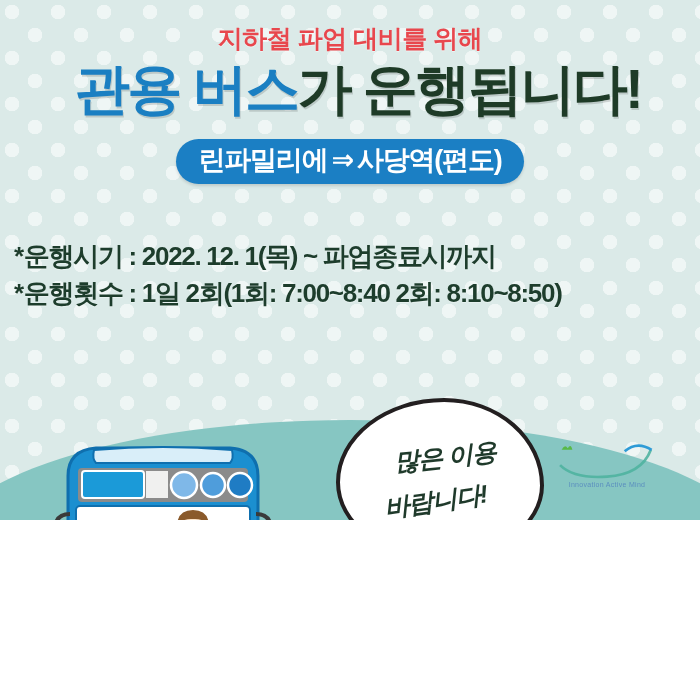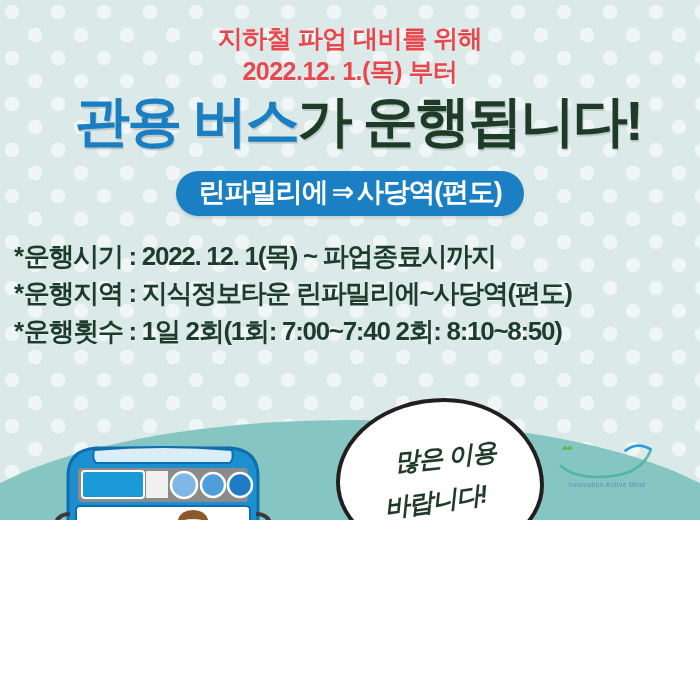--- a/index.html
+++ b/index.html
@@ -210,40 +210,36 @@
 </head>
 <body>
 
 <div id="poster">
 
   <div class="ground"></div>
   <div class="road-dash"></div>
 
   <div class="headline">
     <p class="red-line first">지하철 파업 대비를 위해</p>
-    <p class="red-line">2022.12. 1.(목) 부터</p>
 
     <div class="big-title">
       <span class="tblue">관용 버스</span><span class="tgreen">가 운행됩니다!</span>
     </div>
 
     <div class="route-pill">
       <span>린파밀리에</span><span class="arrow">⇒</span><span>사당역(편도)</span>
     </div>
   </div>
 
   <div class="details">
     <div class="detail-row">
       <span class="star">*</span><span>운행시기 : 2022. 12. 1(목) ~ 파업종료시까지</span>
     </div>
     <div class="detail-row">
-      <span class="star">*</span><span>운행지역 : 지식정보타운 린파밀리에~사당역(편도)</span>
-    </div>
-    <div class="detail-row">
-      <span class="star">*</span><span>운행횟수 : 1일 2회(1회: 7:00~7:40  2회: 8:10~8:50)</span>
+      <span class="star">*</span><span>운행횟수 : 1일 2회(1회: 7:00~8:40  2회: 8:10~8:50)</span>
     </div>
   </div>
 
   <div class="bubble-wrap">
     <div class="bubble">
       <div class="bubble-text">
         <span class="l1">많은 이용</span>
         <span class="l2">바랍니다!</span>
       </div>
     </div>

